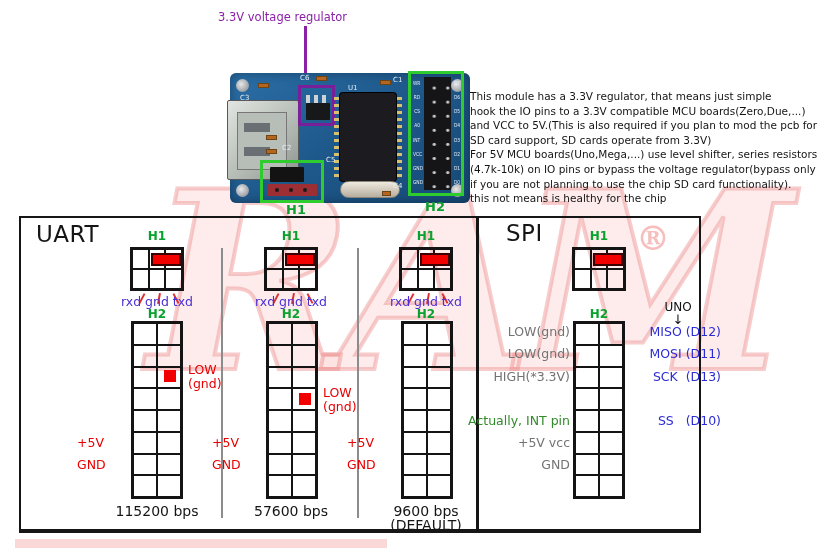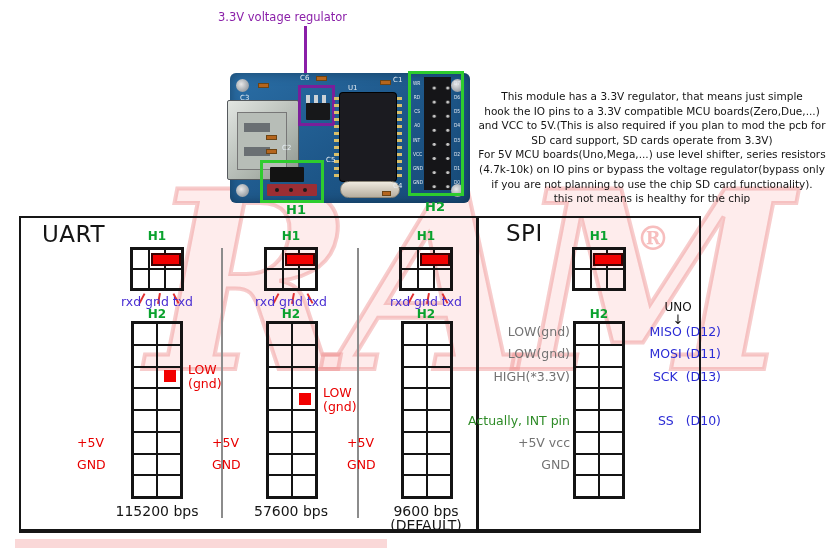--- a/index.html
+++ b/index.html
@@ -52,21 +52,21 @@
          justify-content:space-around;color:#e4ebf2;font-size:8px;}
   .h2col span{display:block;transform:scale(0.55);line-height:1;}
   .h2col.left{left:-1px;text-align:right;transform-origin:right center;}
   .h2col.right{left:40px;text-align:left;}
   .passive{position:absolute;width:11px;height:5px;background:#b5651d;border:1px solid #6d4414;box-sizing:border-box;}
   .silk{position:absolute;color:#e6edf3;font-size:7px;line-height:1;}
   .photo-hlabel{font-size:13px;font-weight:bold;color:#0aa22e;z-index:2;}
 
   
   .desc{left:470px;top:89px;width:364px;font-size:10.5px;line-height:14.6px;color:#141414;z-index:2;}
-  .desc div{white-space:nowrap;text-align:center;}
+  .desc div{white-space:nowrap;}
 
   
   .obox{left:19px;top:216px;width:682px;height:317px;border:2px solid #161616;border-bottom-width:4px;
         box-sizing:border-box;z-index:2;background:transparent;}
   .divider-gray{width:2px;background:#8c8c8c;z-index:2;}
   .divider-black{left:476px;top:216px;width:3px;height:315px;background:#141414;z-index:2;}
   .sec-title{font-size:23px;color:#151515;z-index:3;letter-spacing:0.5px;}
   .glabel{font-size:12px;font-weight:bold;color:#0aa22e;z-index:3;width:30px;text-align:center;}
 
   .grid3{position:absolute;width:54px;height:44px;display:grid;grid-template-columns:repeat(3,1fr);
@@ -186,21 +186,21 @@
     <div>(4.7k-10k) on IO pins or bypass the voltage regulator(bypass only</div>
     <div>if you are not planning to use the chip SD card functionality).</div>
     <div>this not means is healthy for the chip</div>
   </div>
 
   <div class="abs obox"></div>
   <div class="abs divider-gray" style="left:221px;top:248px;height:270px"></div>
   <div class="abs divider-gray" style="left:357px;top:248px;height:270px"></div>
   <div class="abs divider-black"></div>
 
-  <div class="abs sec-title" style="left:42px;top:221px">UART</div>
+  <div class="abs sec-title" style="left:36px;top:221px">UART</div>
 
   <div class="abs glabel" style="left:142px;top:229px">H1</div>
   <div class="grid3" style="left:130px;top:247px">
     <div class="jumper"></div>
     <span class="tick t1"></span>
     <span class="tick t2"></span>
     <span class="tick t3"></span>
   <div class="cell"></div>
       <div class="cell"></div>
       <div class="cell"></div>

